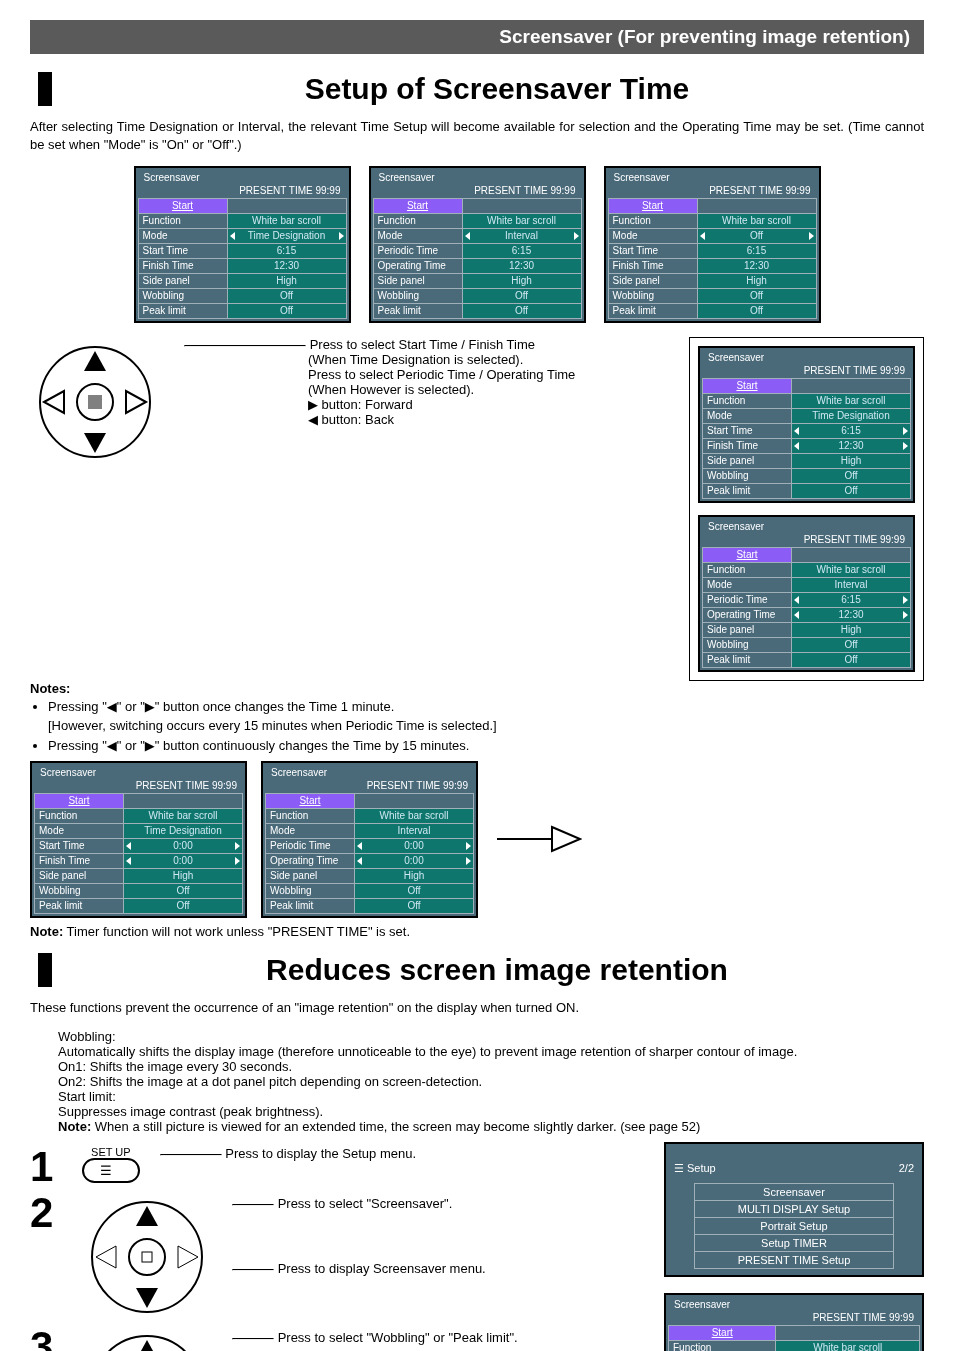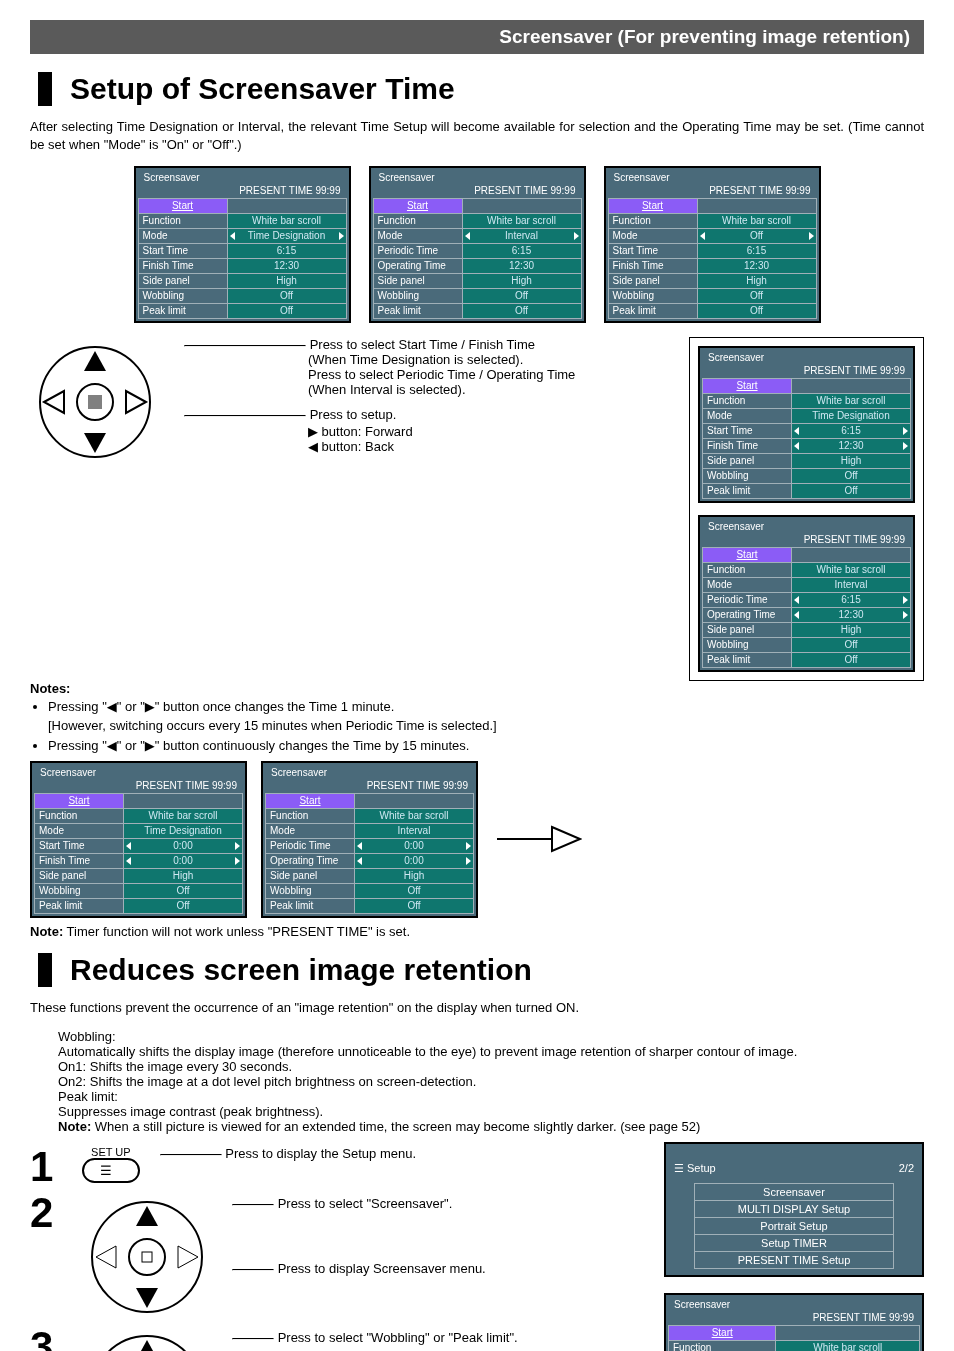--- a/index.html
+++ b/index.html
@@ -20,20 +20,21 @@
     padding: 6px 14px;
     text-align: right;
     margin-bottom: 18px;
   }
   h1.section-heading {
     font-size: 30px;
     margin: 10px 0 12px 8px;
     padding-left: 18px;
     border-left: 14px solid #000;
     font-weight: bold;
+    text-align: center;
   }
   p.intro {
     margin: 10px 0 12px 0;
     line-height: 1.4;
     text-align: justify;
   }
   .osd-panel {
     display: inline-block;
     border: 2px solid #000;
     background: #4a6a7a;
@@ -350,25 +351,21 @@
       <polygon points="116,65 96,54 96,76" fill="none" stroke="#000" stroke-width="2"></polygon>
     </svg>
   </div>
 
   <div style="flex:1;">
     <div style="margin-left:4px;">
       <hr class="leader" style="width:120px; display:inline-block; vertical-align:middle;">
       <span>Press to select Start Time / Finish Time</span><br>
       <span style="margin-left:124px;">(When Time Designation is selected).</span><br>
       <span style="margin-left:124px;">Press to select Periodic Time / Operating Time</span><br>
-      <span style="margin-left:124px;">(When Interval is selected).</span>
-    </div>
-    <div style="margin:10px 0 2px 4px;">
-      <hr class="leader" style="width:120px; display:inline-block; vertical-align:middle;">
-      <span>Press to setup.</span>
+      <span style="margin-left:124px;">(When However is selected).</span>
     </div>
     <div style="margin-left:128px;">▶ button: Forward</div>
     <div style="margin-left:128px;">◀ button: Back</div>
   </div>
 
   <div class="boxed">
     <div class="osd-panel">
       <div class="title">Screensaver</div>
       <div class="timehdr">PRESENT  TIME    99:99</div>
       <table>
@@ -556,25 +553,25 @@
 <h1 class="section-heading">Reduces screen image retention</h1>
 
 <p class="intro">These functions prevent the occurrence of an "image retention" on the display when turned ON.</p>
 
 <div class="def-block" style="margin-left:28px;">
   <div class="dl-row">
     <div class="dt">Wobbling:</div>
     <div class="dd">
       <span>Automatically shifts the display image (therefore unnoticeable to the eye) to prevent image retention of sharper contour of image.</span><br>
       <span>On1: Shifts the image every 30 seconds.</span><br>
-      <span>On2: Shifts the image at a dot level pitch brightness on screen-detection.</span>
+      <span>On2: Shifts the image at a dot panel pitch depending on screen-detection.</span>
     </div>
   </div>
   <div class="dl-row">
-    <div class="dt">Peak limit:</div>
+    <div class="dt">Start limit:</div>
     <div class="dd">
       <span>Suppresses image contrast (peak brightness).</span><br>
       <b>Note:</b><span> When a still picture is viewed for an extended time, the screen may become slightly darker. (see page 52)</span>
     </div>
   </div>
 </div>
 
 <div style="display:flex; gap:20px; align-items:flex-start; margin-top:8px;">
   <div style="flex:1;">
 

